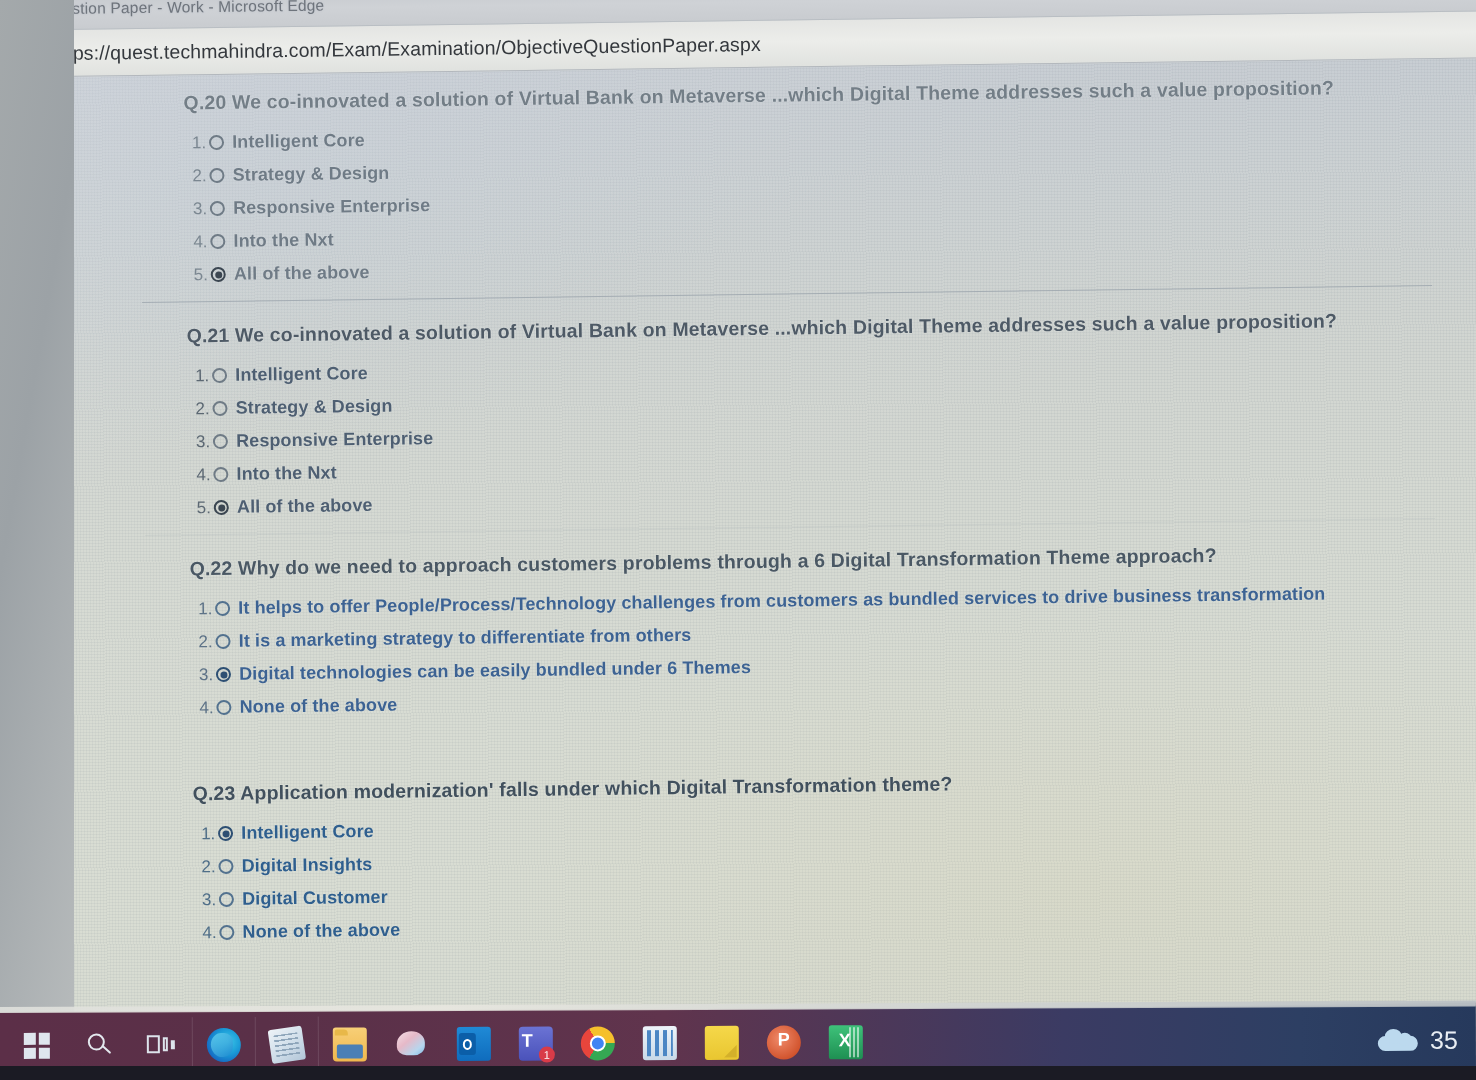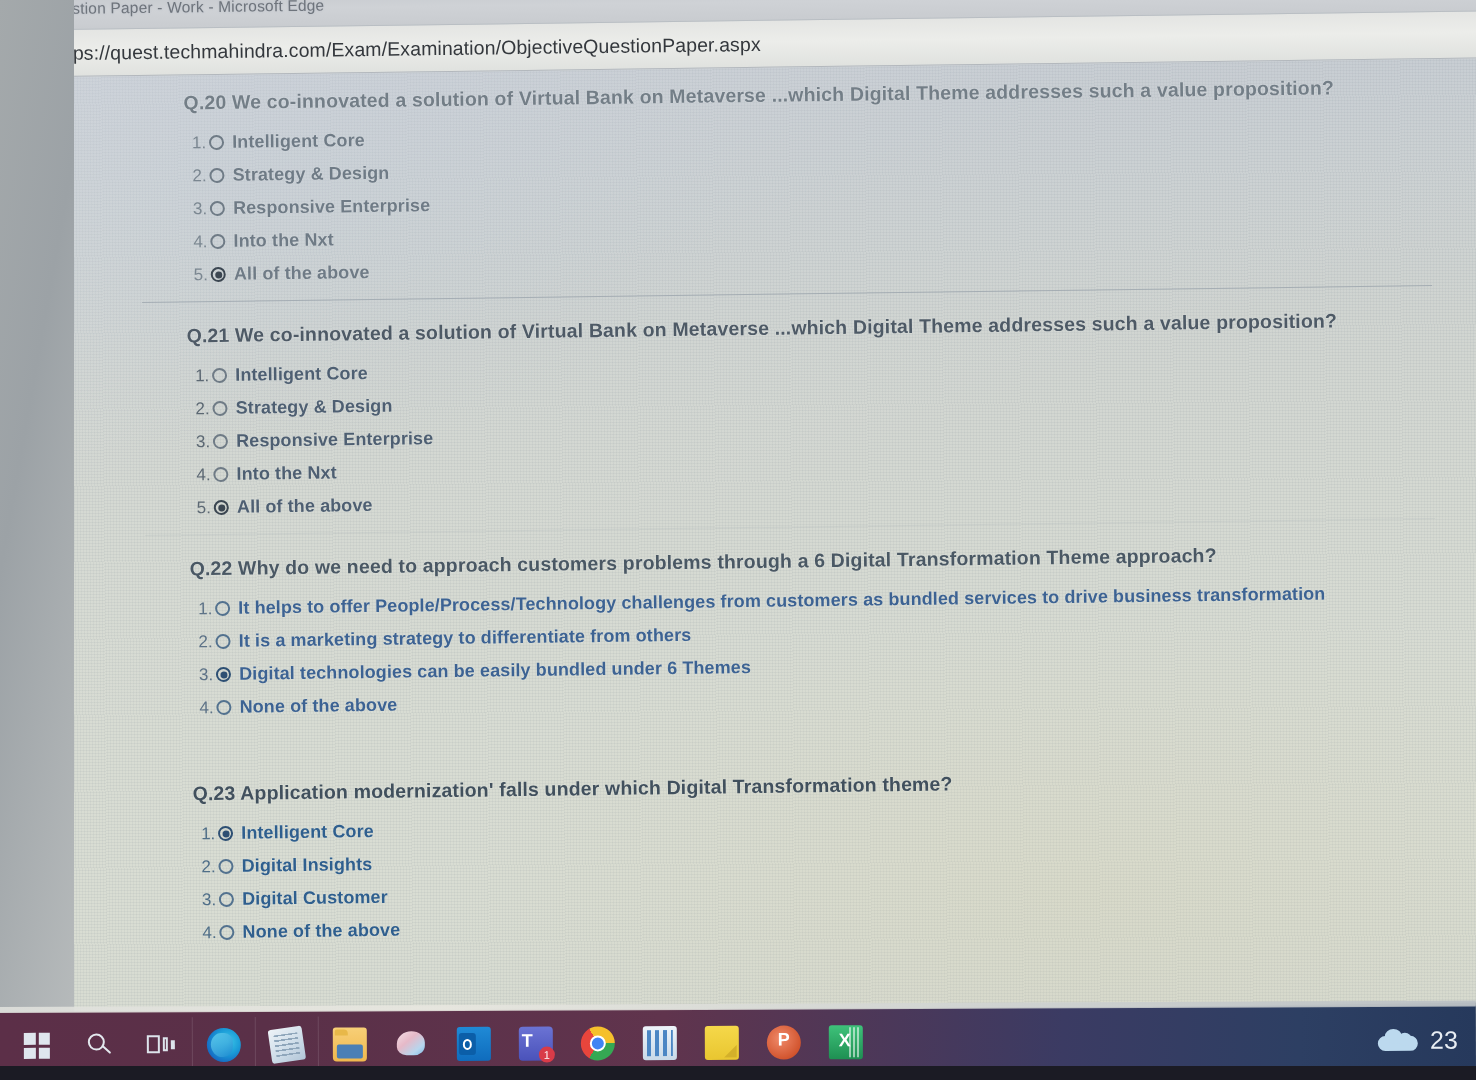--- a/index.html
+++ b/index.html
@@ -511,19 +511,19 @@
       </div>
     </div>
 
     <div class="tb-right">
       <div class="weather">
         <span class="cloud">
           <span class="c1"></span>
             <span class="c2"></span>
             <span class="c3"></span>
         </span>
-        <span class="temp">23</span>
+        <span class="temp">35</span>
       </div>
     </div>
   </div>
 
   <div class="bottom-strip"></div>
 </div>
 
 </body></html>

